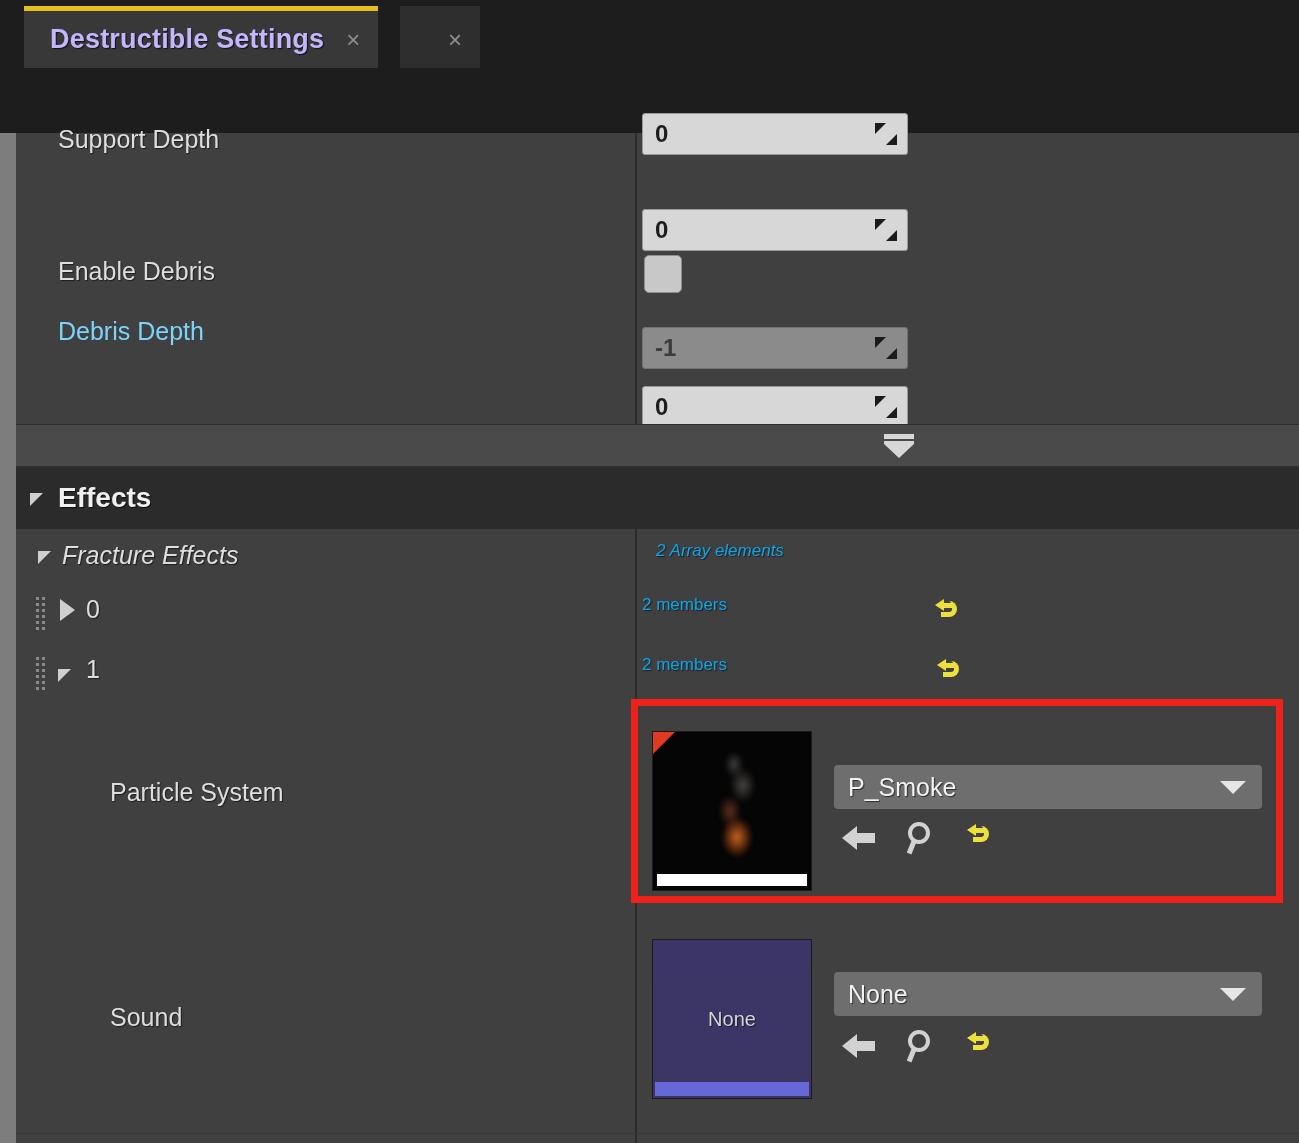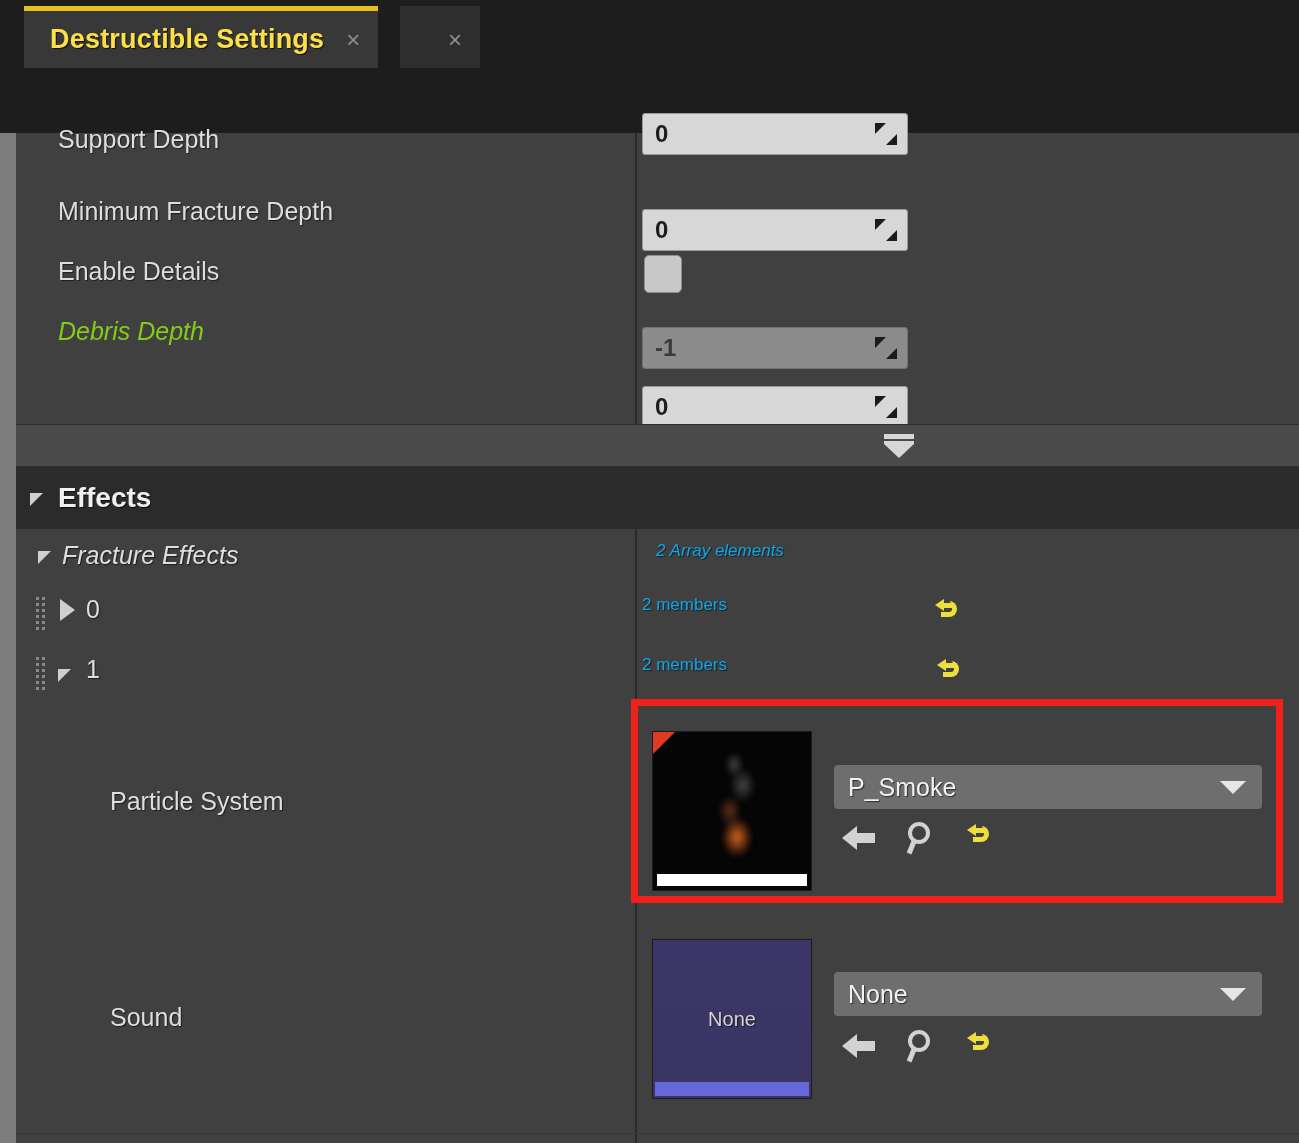--- a/index.html
+++ b/index.html
@@ -27,21 +27,21 @@
     left: 24px;
     background: #383838;
     border-top: 5px solid #e5c01c;
   }
   .tab-inactive {
     left: 400px;
     background: #2e2e2e;
     border-top: 5px solid transparent;
   }
   .tab-label {
-    color: #fde047; font-size: 27px; font-weight: bold;
+    color: #c4b5fd; font-size: 27px; font-weight: bold;
     letter-spacing: .2px; white-space: nowrap;
     text-shadow: 1px 1px 1px rgba(0,0,0,.7);
   }
   .tab-close {
     margin-left: 22px; color: #8d8d8d; font-size: 24px; line-height: 1;
     font-weight: 400; cursor: pointer;
   }
 
   
   .searchbar {
@@ -77,21 +77,21 @@
 
   
   .prow {
     position: absolute; left: 0; width: 1283px;
     display: flex; align-items: center;
   }
   .plabel {
     position: absolute; color: #dedede; font-size: 25px;
     white-space: nowrap; text-shadow: 1px 1px 1px rgba(0,0,0,.55);
   }
-  .plabel.dim { color: #84cc16; text-shadow: none; font-style: italic; }
+  .plabel.dim { color: #7dd3fc; text-shadow: none; }
 
   
   .numfield {
     position: absolute; height: 42px; width: 266px;
     background: #d7d7d7; border: 1px solid #9a9a9a; border-radius: 3px;
     display: flex; align-items: center; padding-left: 12px;
   }
   .numfield.disabled { background: #8b8b8b; border-color: #6f6f6f; }
   .numval { color: #1d1d1d; font-size: 24px; font-weight: bold; }
   .numfield.disabled .numval { color: #3b3b3b; }
@@ -276,32 +276,31 @@
         <div class="numfield" style="left:626px;top:-12px;">
           <span class="numval">0</span>
           <span class="spin">
               <i class="a"></i>
               <i class="b"></i>
             </span>
         </div>
       </div>
 
       <div class="prow" style="top:48px;height:60px;">
-        <span class="plabel" style="left:42px;top:16px;">Minimum Fracture Depth</span>
         <div class="numfield" style="left:626px;top:28px;">
           <span class="numval">0</span>
           <span class="spin">
               <i class="a"></i>
               <i class="b"></i>
             </span>
         </div>
       </div>
 
       <div class="prow" style="top:108px;height:60px;">
-        <span class="plabel" style="left:42px;top:16px;">Enable Details</span>
+        <span class="plabel" style="left:42px;top:16px;">Enable Debris</span>
         <div class="cbox" style="left:628px;top:14px;"></div>
       </div>
 
       <div class="prow" style="top:168px;height:60px;">
         <span class="plabel dim" style="left:42px;top:16px;">Debris Depth</span>
         <div class="numfield disabled" style="left:626px;top:26px;">
           <span class="numval">-1</span>
           <span class="spin">
               <i class="a"></i>
               <i class="b"></i>
@@ -382,21 +381,21 @@
         <span class="plabel" style="left:70px;top:8px;">1</span>
         <span class="val-text" style="left:626px;top:8px;">2 members</span>
         <span class="reset" style="left:920px;top:10px;">
           <span class="hook"></span>
             <span class="stem"></span>
             <span class="head"></span>
         </span>
       </div>
 
       <div class="prow" style="top:574px;height:210px;">
-        <span class="plabel" style="left:94px;top:80px;">Particle System</span>
+        <span class="plabel" style="left:94px;top:71px;">Particle System</span>
 
         <div class="asset-thumb thumb-particle" style="left:636px;top:24px;">
           <span class="thumb-corner"></span>
           <span class="smoke"></span>
           <span class="thumb-bottombar"></span>
         </div>
 
         <div class="combo" style="left:818px;top:58px;">
           <span class="combo-text">P_Smoke</span>
           <span class="combo-caret"></span>

